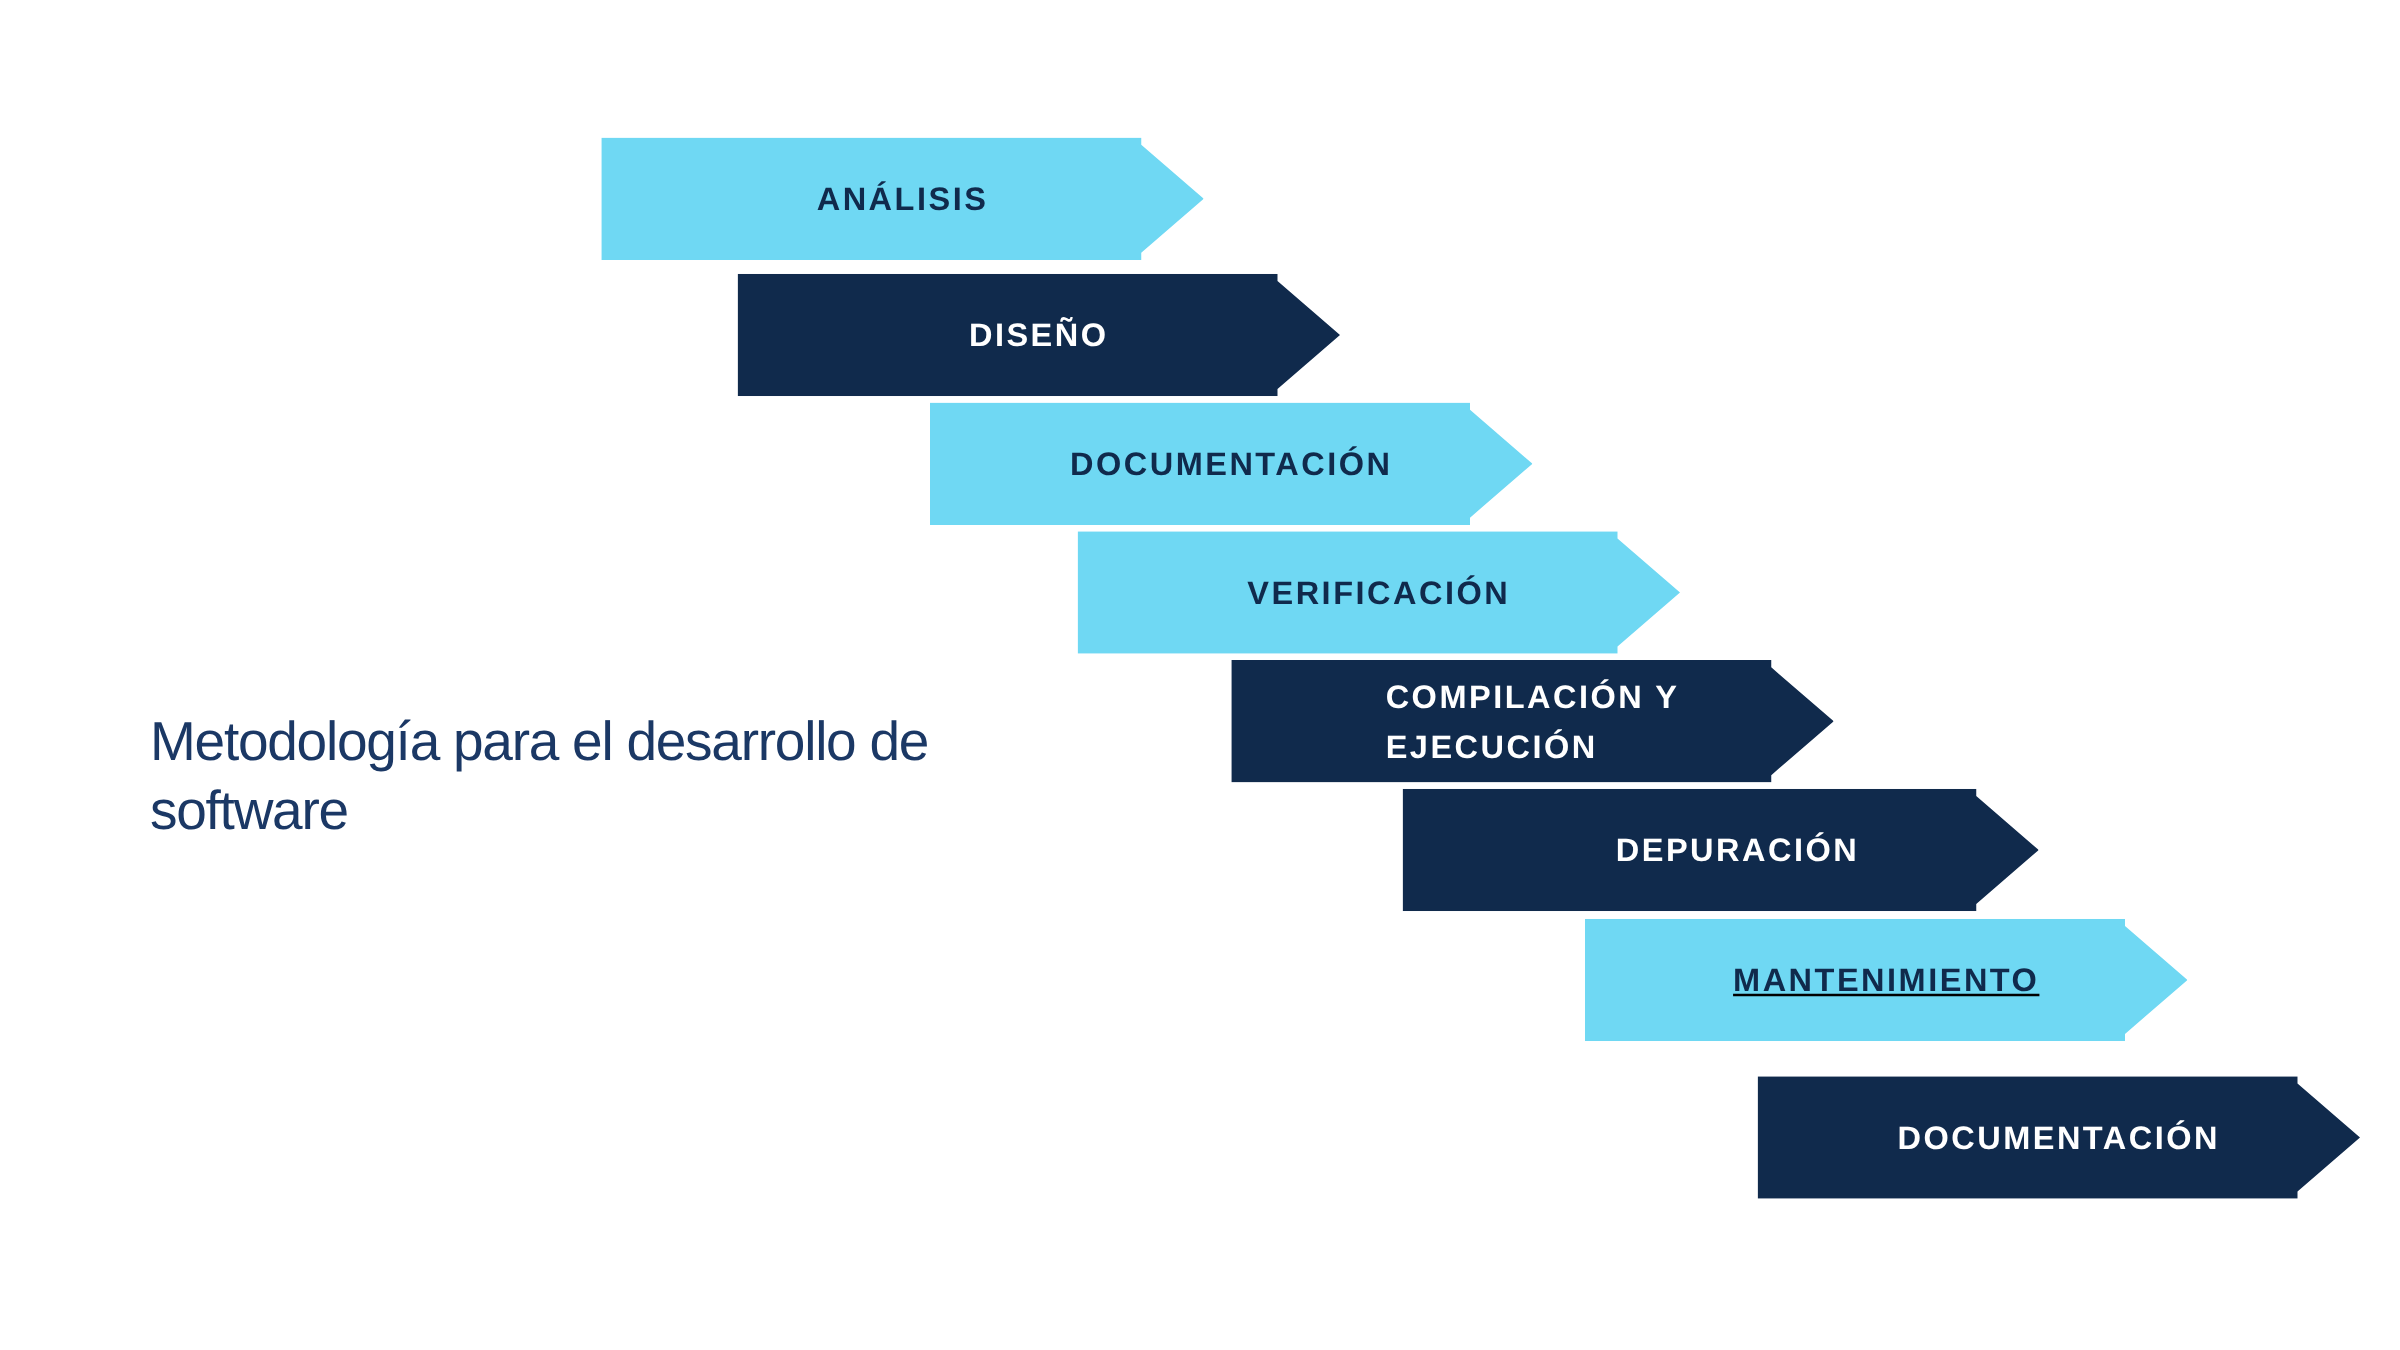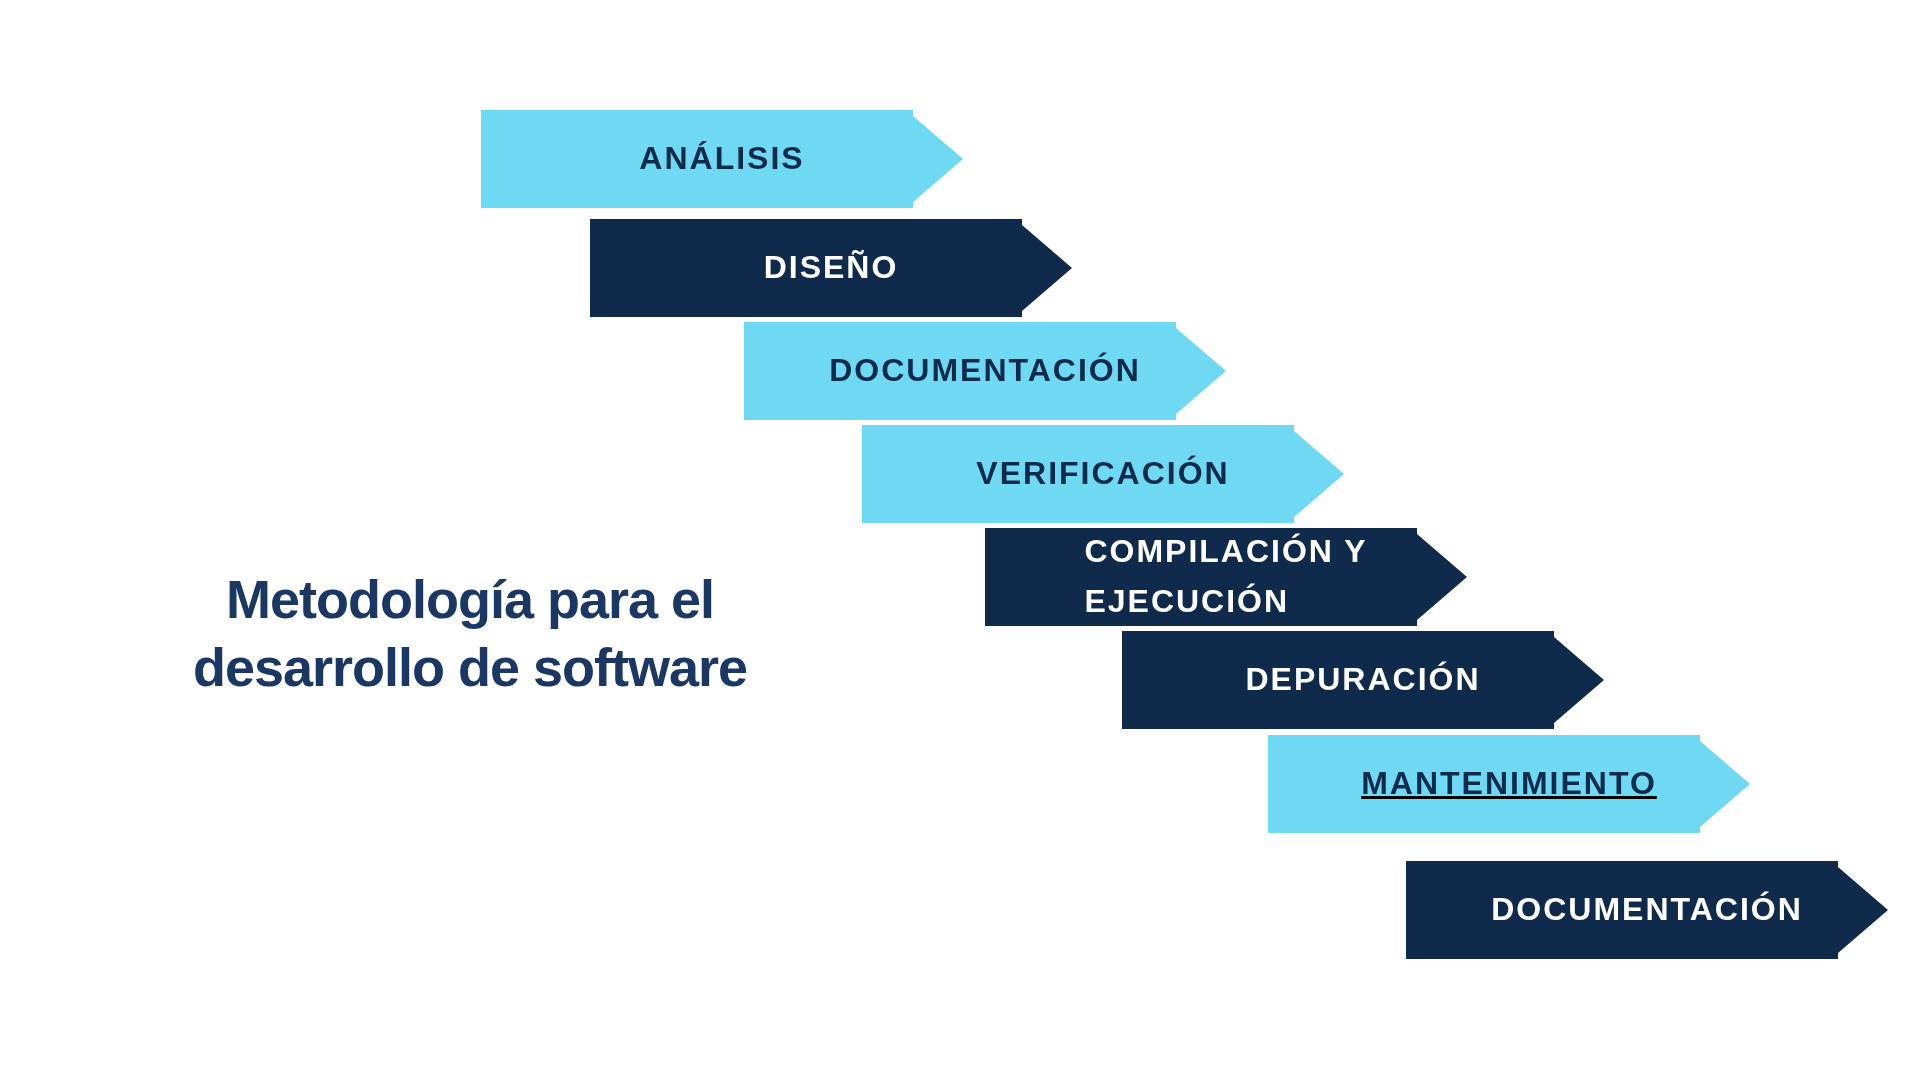--- a/index.html
+++ b/index.html
@@ -16,24 +16,24 @@
     overflow: hidden;
   }
 
   
   .title {
     position: absolute;
     left: 120px;
     top: 566px;
     width: 700px;
     margin: 0;
-    text-align: center;
-    font-size: 54px;
+    text-align: left;
+    font-size: 44px;
     line-height: 1.25;
-    font-weight: 700;
+    font-weight: 400;
     letter-spacing: -1px;
     color: var(--title-text, #1b3865);
   }
 
   
   .steps { position: absolute; inset: 0; }
   .step {
     position: absolute;
     width: 482px;
     height: 98px;
@@ -49,34 +49,34 @@
       calc(100% - 50px) 100%,
       0 100%
     );
   }
   .step.light { background: var(--light, #6fd8f3); }
   .step.dark  { background: var(--dark,  #102a4c); }
   .step.light .step-label { color: var(--label-on-light, #102a4c); }
   .step.dark  .step-label { color: var(--label-on-dark,  #ffffff); }
 
   .step-label {
-    font-size: 32px;
+    font-size: 26px;
     font-weight: 700;
     letter-spacing: 2px;
     line-height: 1.55;
     white-space: pre-line;
     text-align: left;
   }
 
   .step:nth-child(1) { left: 481px;  top: 110px; }
   .step:nth-child(2) { left: 590px;  top: 219px; }
   .step:nth-child(3) { left: 744px;  top: 322px; }
   .step:nth-child(4) { left: 862px;  top: 425px; }
   .step:nth-child(5) { left: 985px;  top: 528px; }
-  .step:nth-child(6) { left: 1122px; top: 631px; }
+  .step:nth-child(6) { left: 1122px; top: 631px; padding-left: 27px; }
   .step:nth-child(7) { left: 1268px; top: 735px; text-decoration: underline; }
   .step:nth-child(8) { left: 1406px; top: 838px; margin-top: 23px; }
 </style>
 </head>
 <body>
 
 <div class="canvas">
   <h1 class="title">Metodología para el desarrollo de software</h1>
   <div class="steps">
       <div class="step light">

